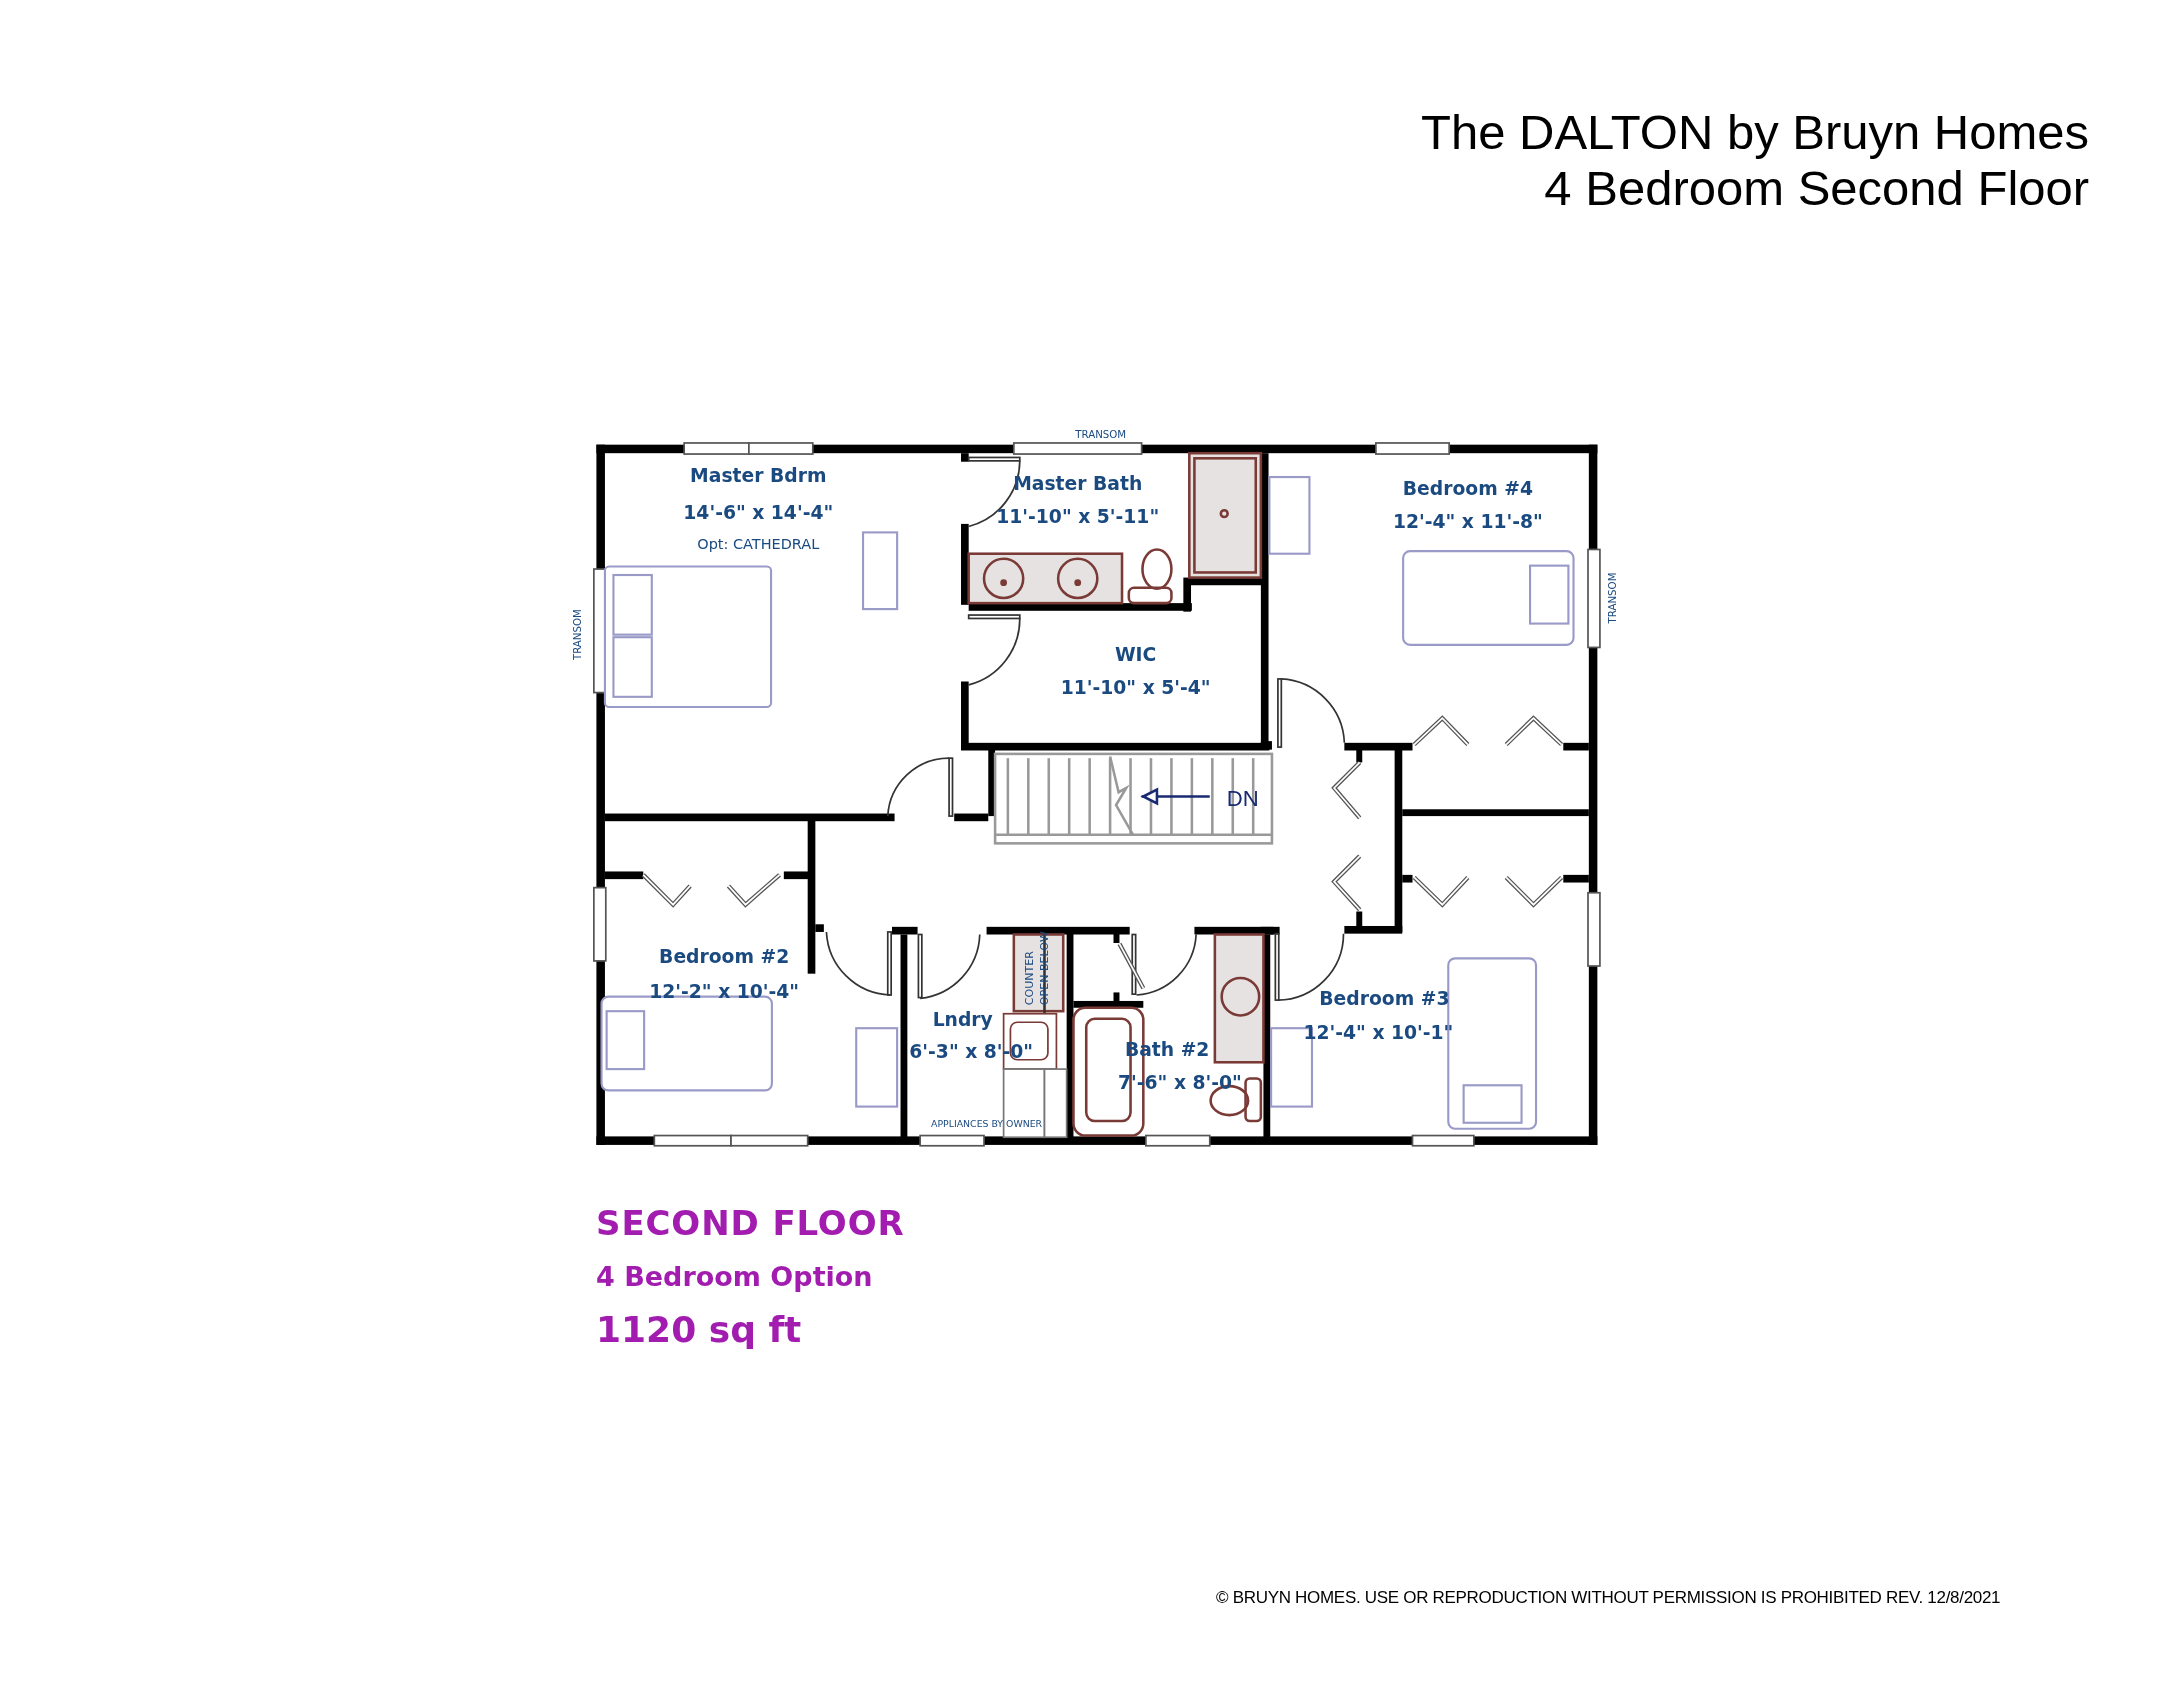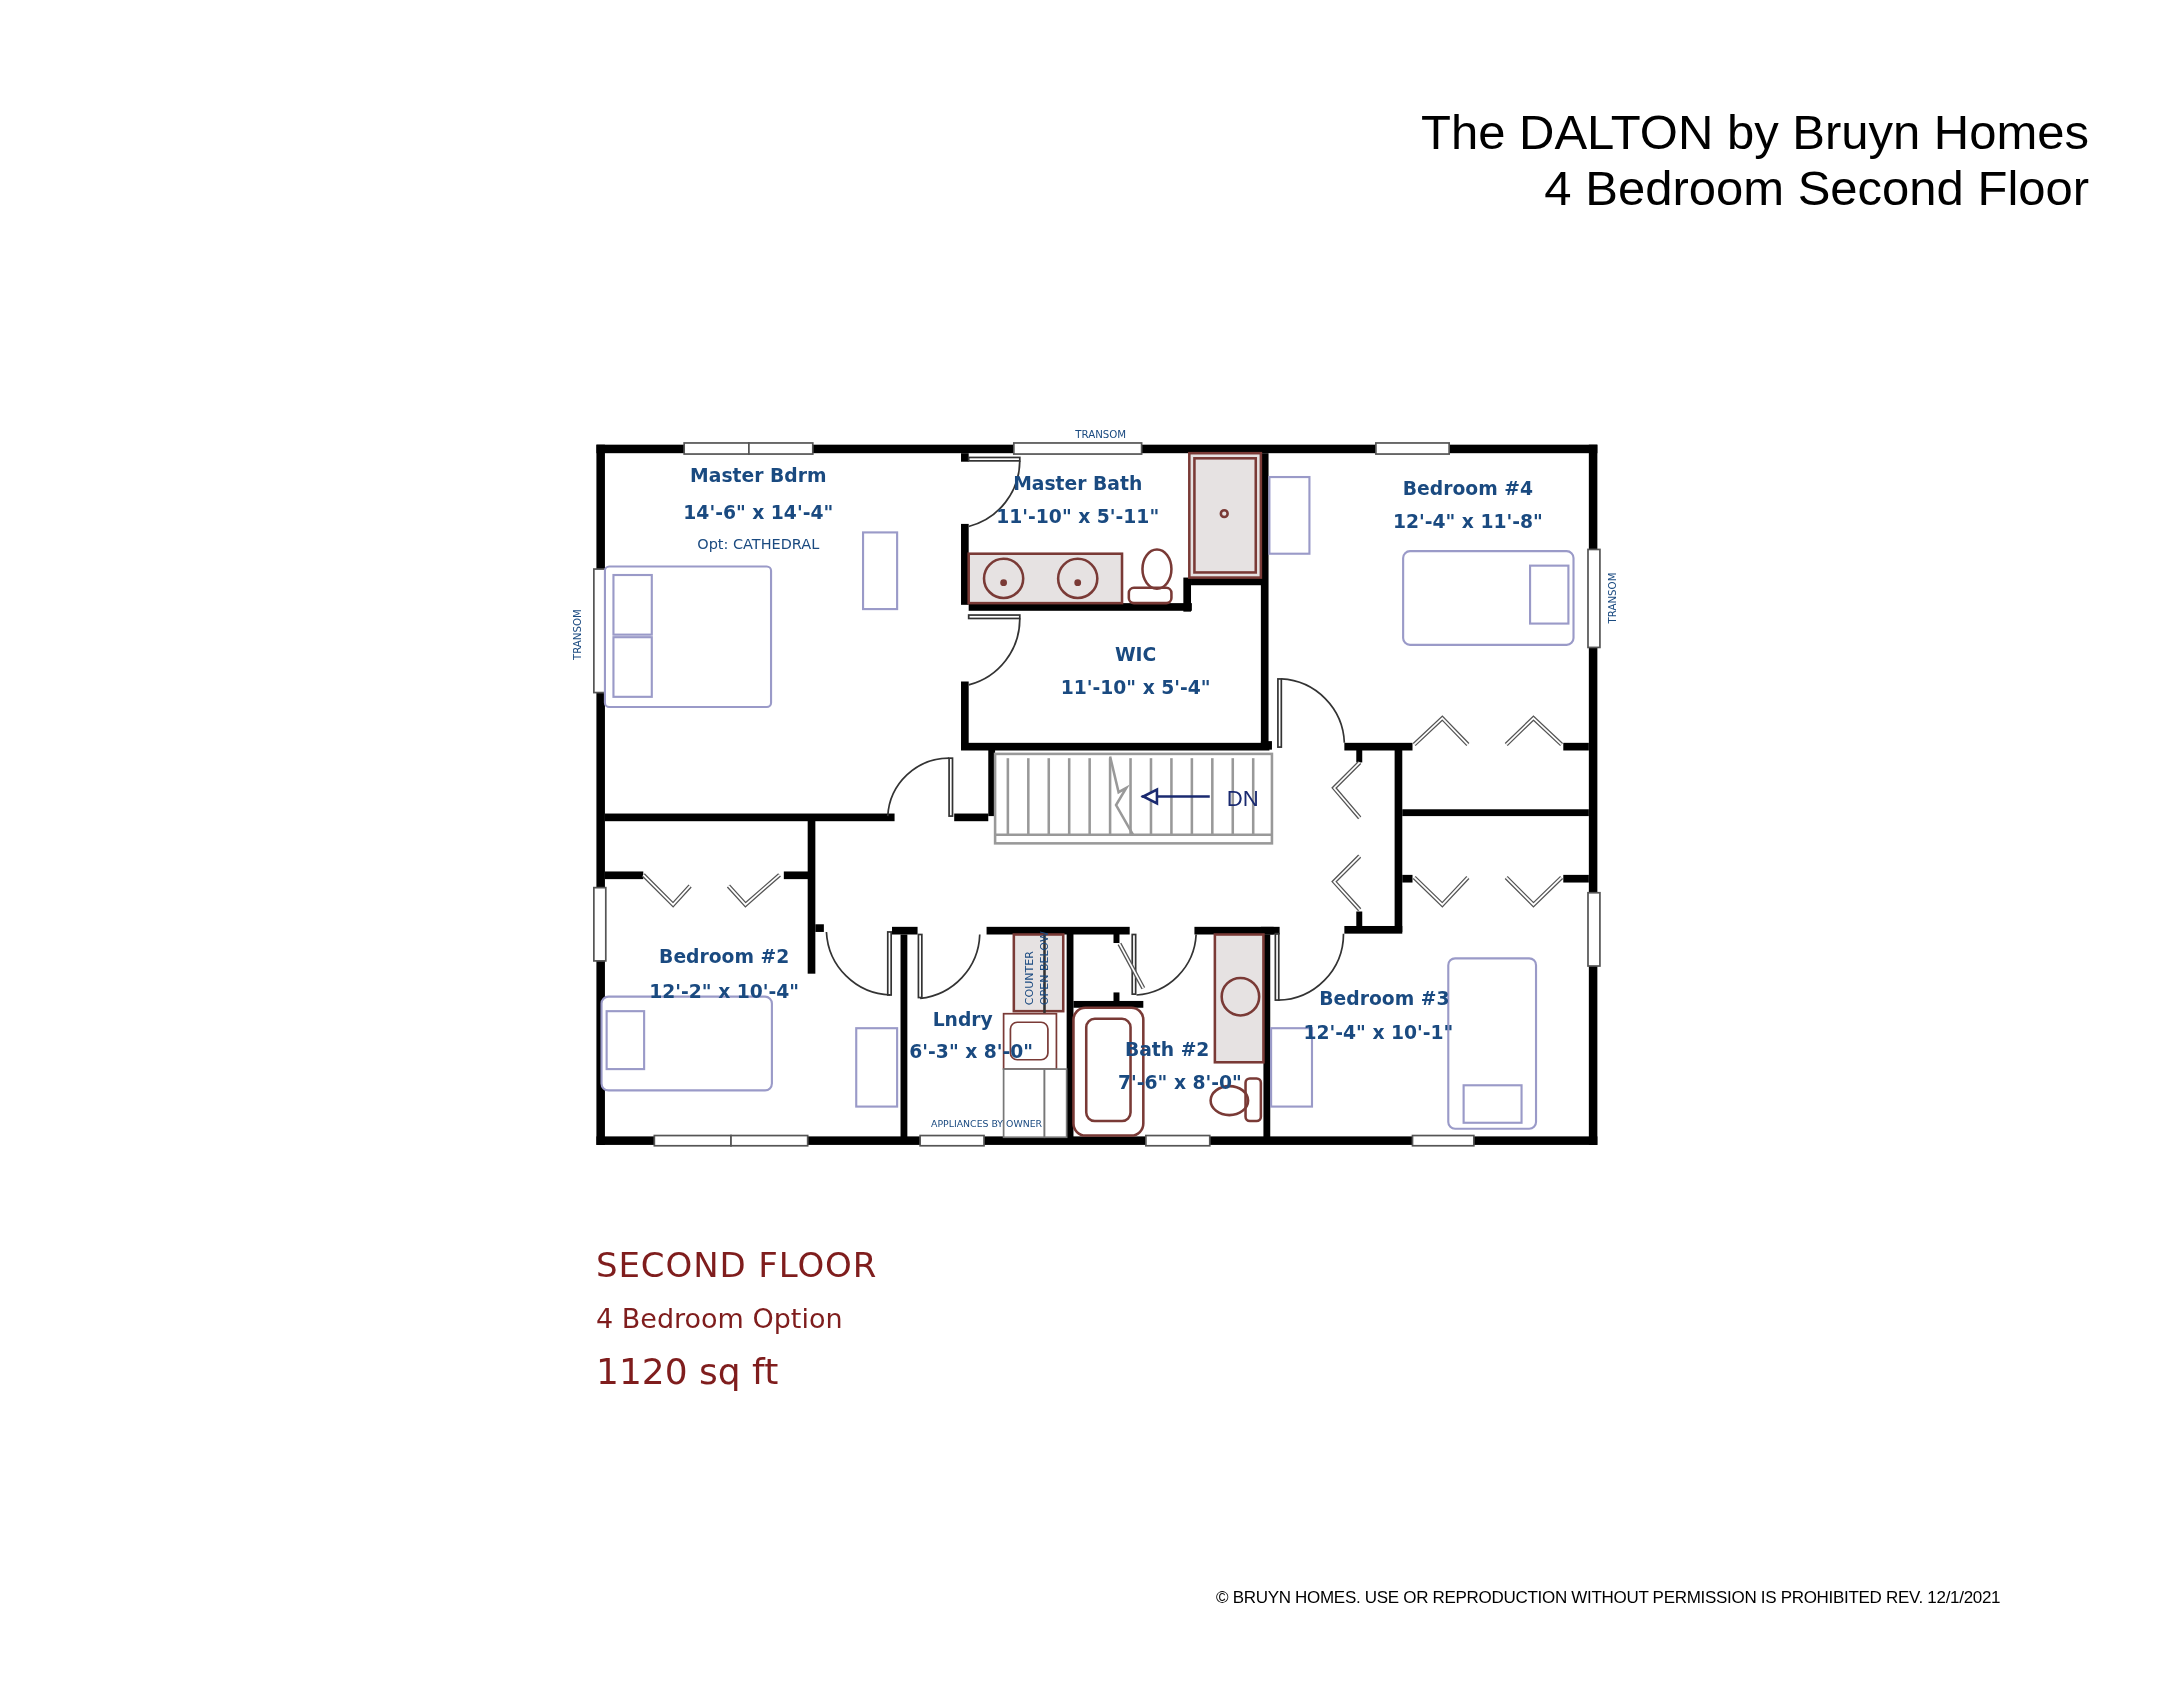--- a/index.html
+++ b/index.html
@@ -1,20 +1,20 @@
 <!DOCTYPE html>
 <html style="font-size:13.6px"><head>
 <meta charset="utf-8">
 <style>
   html, body { margin: 0; padding: 0; background: #ffffff; }
   body { width: 2181px; height: 1685px; position: relative; overflow: hidden; font-family: "DejaVu Sans", sans-serif; }
   .title-block { position: absolute; left: 1421px; top: 104px; color: #000; font-family: "Liberation Sans", sans-serif; font-size: 49px; line-height: 56px; text-align: right; }
   .title-block div { white-space: nowrap; }
   .plan { position: absolute; left: 0; top: 0; }
-  .summary { position: absolute; left: 596px; top: 1197px; color: #7f1d1d; font-family: "DejaVu Sans", sans-serif; font-weight: normal; margin-top: 42px; }
+  .summary { position: absolute; left: 596px; top: 1197px; color: #a21caf; font-family: "DejaVu Sans", sans-serif; font-weight: bold; }
   .summary .l1 { font-size: 34px; letter-spacing: 0.9px; line-height: 53px; }
   .summary .l2 { font-size: 27px; line-height: 53px; }
   .summary .l3 { font-size: 36px; line-height: 53px; }
   .copyright { position: absolute; left: 1216px; top: 1588px; font-family: "Liberation Sans", sans-serif; font-size: 17px; color: #000; white-space: nowrap; letter-spacing: -0.3px; }
   .room-label { fill: #1a4a80; font-family: "DejaVu Sans", sans-serif; font-weight: bold; }
   .small-label { fill: #1a4a80; font-family: "DejaVu Sans", sans-serif; }
   .wall { fill: #000; }
   .window { fill: #fff; stroke: #555; stroke-width: 2; }
   .furn { fill: #fff; stroke: #9a9ac8; stroke-width: 2.5; }
   .fixture { fill: #e6e2e2; stroke: #7a3a36; stroke-width: 3; }
@@ -297,14 +297,14 @@
     <text class="small-label" x="1158" y="1323" font-size="11" text-anchor="middle">APPLIANCES BY OWNER</text>
   </g>
 </svg>
 
 <div class="summary">
   <div class="l1">SECOND FLOOR</div>
   <div class="l2">4 Bedroom Option</div>
   <div class="l3">1120 sq ft</div>
 </div>
 
-<div class="copyright">© BRUYN HOMES. USE OR REPRODUCTION WITHOUT PERMISSION IS PROHIBITED REV. 12/1/2021</div>
+<div class="copyright">© BRUYN HOMES. USE OR REPRODUCTION WITHOUT PERMISSION IS PROHIBITED REV. 12/8/2021</div>
 
 
 </body></html>

